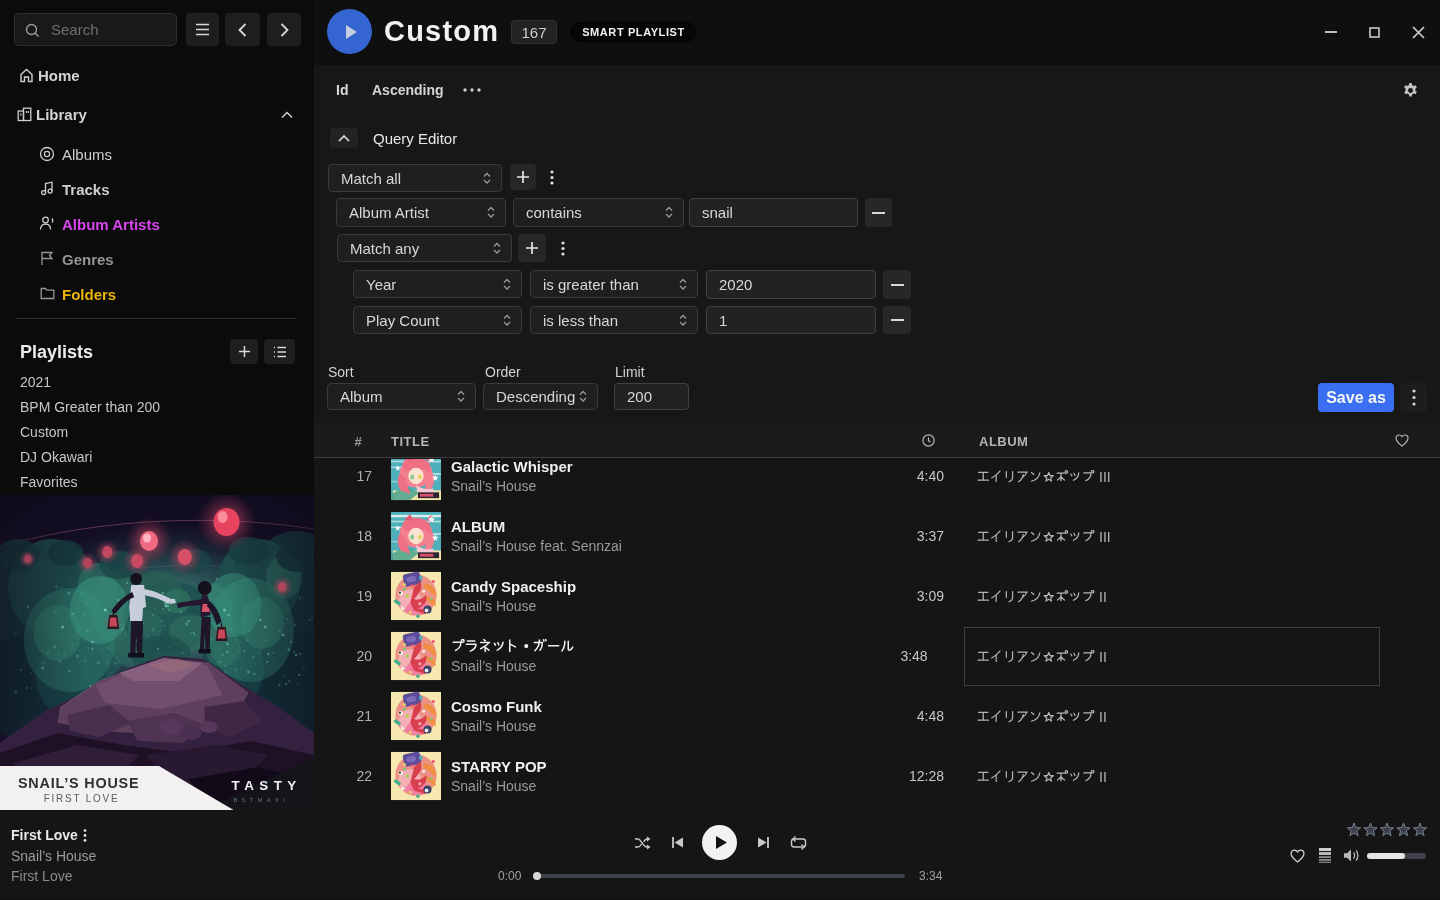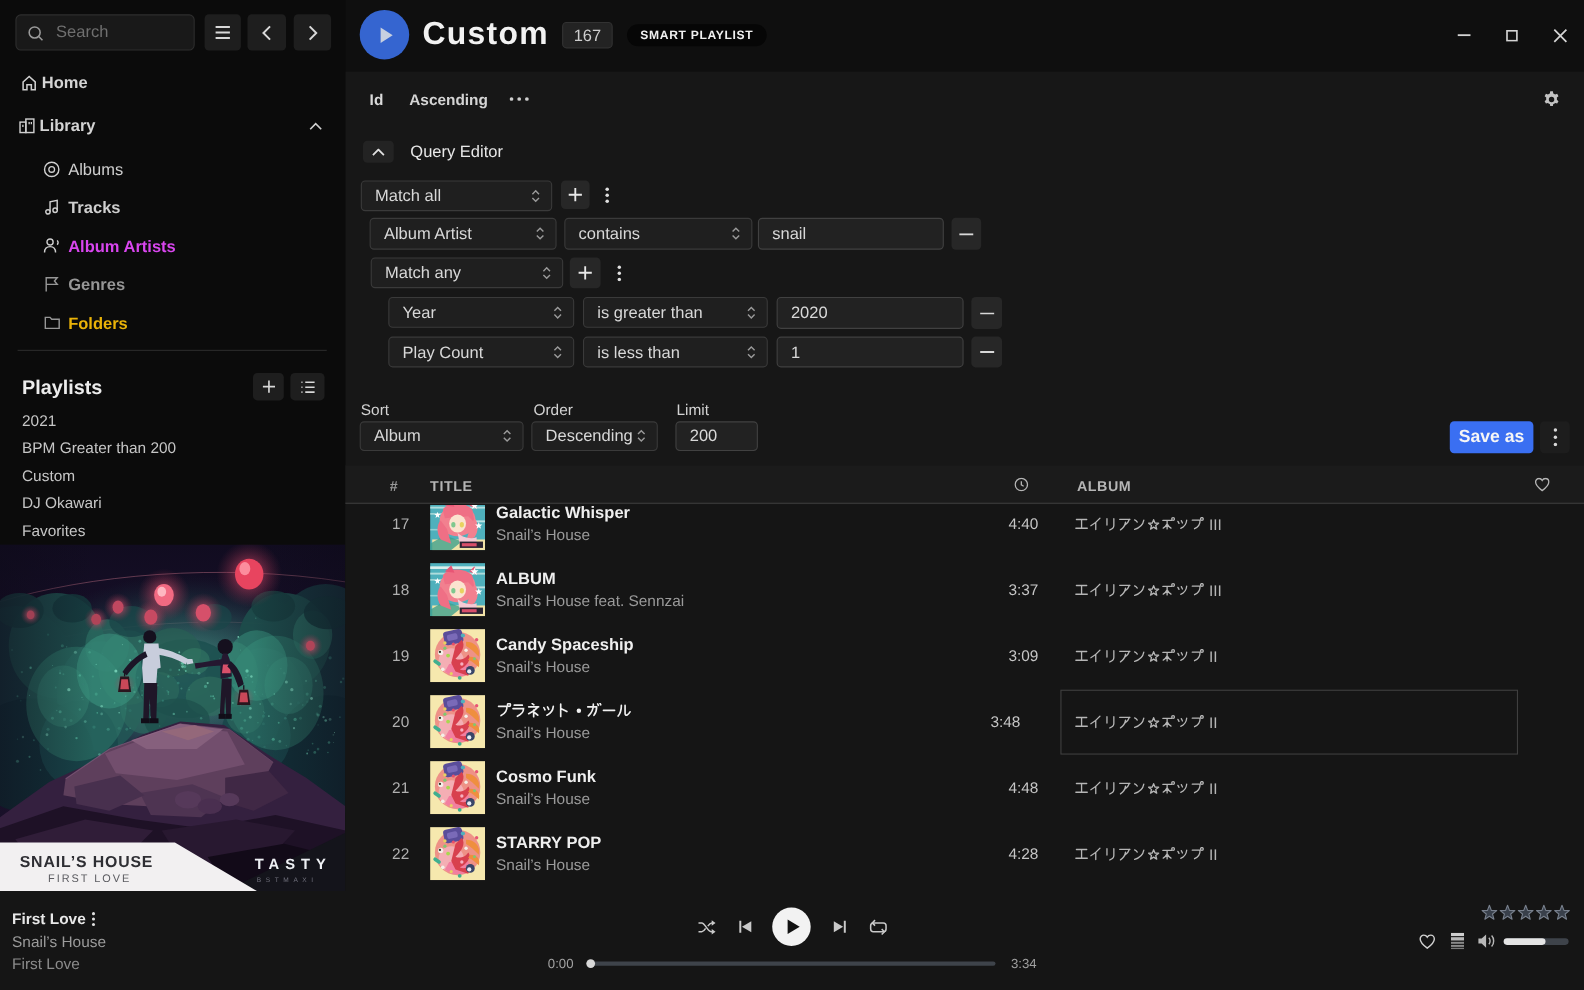--- a/index.html
+++ b/index.html
@@ -862,21 +862,21 @@
           <use href="#kpu" transform="translate(104.8 0) scale(1.042)" stroke-width="1.15"></use>
         </svg>
         <span style="font-size:14px;color:#b5b5b5;margin-left:4px;">II</span>
       </div>
   <div class="abs" style="left:26px;top:309px;width:32px;text-align:right;font-size:14px;color:#b0b0b0;">22</div>
   <svg class="abs" style="left:77px;top:292px;" width="50" height="50" viewBox="0 0 52 50">
         <use href="#thB"></use>
       </svg>
   <div class="abs" style="left:137px;top:299px;font-size:15px;font-weight:bold;color:#efefef;">STARRY POP</div>
   <div class="abs" style="left:137px;top:319px;font-size:14px;color:#9a9a9a;">Snail’s House</div>
-  <div class="abs" style="left:570px;top:309px;width:60px;text-align:right;font-size:14px;color:#c6c6c6;">4:28</div>
+  <div class="abs" style="left:570px;top:309px;width:60px;text-align:right;font-size:14px;color:#c6c6c6;">12:28</div>
   <div class="abs ctr" style="left:663px;top:310px;">
         <svg width="118" height="14" viewBox="0 0 118 14" style="color:#b5b5b5;stroke:#b5b5b5;fill:#b5b5b5;">
           <use href="#ke" transform="translate(0.0 0) scale(1.042)" stroke-width="1.15"></use>
           <use href="#ki" transform="translate(13.1 0) scale(1.042)" stroke-width="1.15"></use>
           <use href="#kri" transform="translate(26.2 0) scale(1.042)" stroke-width="1.15"></use>
           <use href="#ka" transform="translate(39.3 0) scale(1.042)" stroke-width="1.15"></use>
           <use href="#kn" transform="translate(52.4 0) scale(1.042)" stroke-width="1.15"></use>
           <use href="#kst" transform="translate(65.5 0) scale(1.042)" stroke-width="1.15"></use>
           <use href="#kpo" transform="translate(78.6 0) scale(1.042)" stroke-width="1.15"></use>
           <use href="#ktu" transform="translate(91.7 0) scale(1.042)" stroke-width="1.15"></use>

